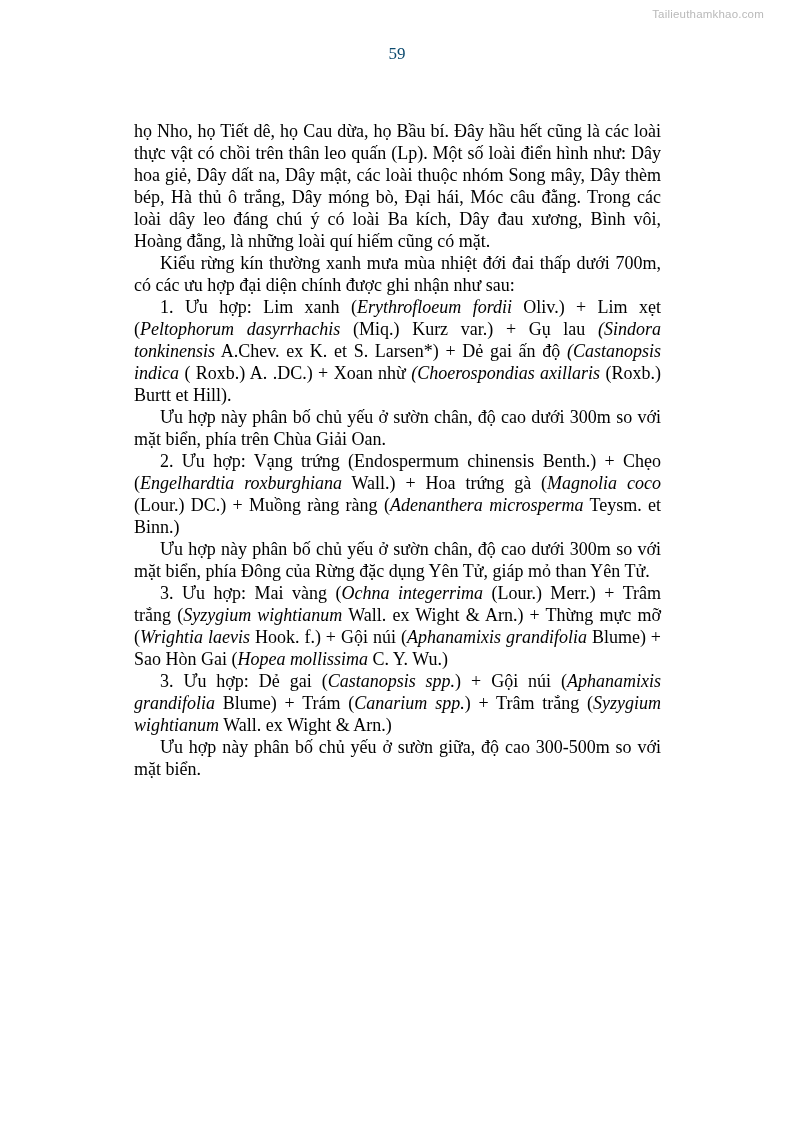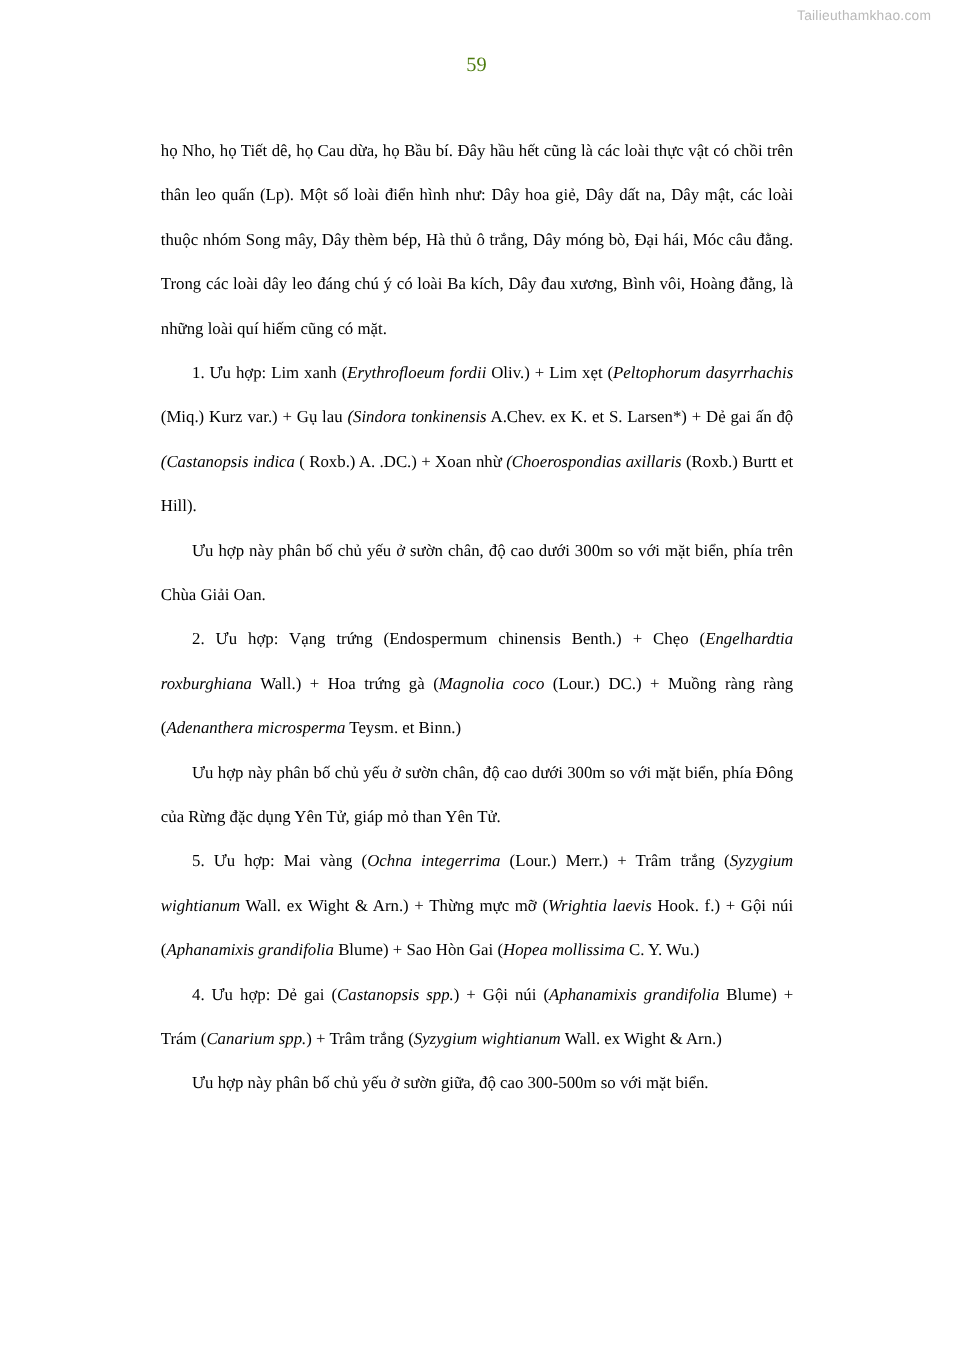--- a/index.html
+++ b/index.html
@@ -13,42 +13,42 @@
     height: 1123px;
     background: #ffffff;
     box-sizing: border-box;
     font-family: "Liberation Serif", serif;
     color: #000000;
     overflow: hidden;
   }
   .watermark {
     position: absolute;
     top: 8px;
-    right: 18px;
+    right: 30px;
     font-family: "Liberation Sans", sans-serif;
     font-size: 11.5px;
     color: #b9b9b9;
     letter-spacing: 0.2px;
   }
   .page-number {
     position: absolute;
     top: 44px;
     left: 0;
     width: 100%;
     text-align: center;
     font-size: 17px;
-    color: #4d7c0f;
+    color: #0c4a6e;
   }
   .body-text {
     position: absolute;
-    top: 108px;
+    top: 120px;
     left: 134px;
     width: 527px;
-    font-size: 14px;
-    line-height: 37px;
+    font-size: 18px;
+    line-height: 22px;
     text-align: justify;
     text-justify: inter-word;
   }
   .para {
     margin: 0;
   }
   .indent {
     text-indent: 26px;
   }
   i {
@@ -59,22 +59,23 @@
 <body>
 
 <div class="page">
 
   <div class="watermark">Tailieuthamkhao.com</div>
 
   <div class="page-number">59</div>
 
   <div class="body-text" id="body-text">
       <div class="para"><span>họ Nho, họ Tiết dê, họ Cau dừa, họ Bầu bí. Đây hầu hết cũng là các loài thực vật có chồi trên thân leo quấn (Lp). Một số loài điển hình như: Dây  hoa giẻ, Dây dất na, Dây mật, các loài thuộc nhóm Song mây, Dây thèm bép, Hà thủ ô trắng, Dây móng bò, Đại hái, Móc câu đằng. Trong các loài dây leo đáng chú ý có loài Ba kích, Dây đau xương, Bình vôi, Hoàng đằng, là những loài quí hiếm cũng có mặt.</span></div>
+      <div class="para indent"><span>Kiểu rừng kín thường xanh mưa mùa nhiệt đới đai thấp dưới 700m, có các ưu hợp đại diện chính được ghi nhận như sau:</span></div>
       <div class="para indent"><span>1. Ưu hợp: Lim xanh (</span><i>Erythrofloeum fordii</i><span> Oliv.) + Lim xẹt (</span><i>Peltophorum dasyrrhachis</i><span> (Miq.) Kurz var.) + Gụ lau </span><i>(Sindora tonkinensis</i><span> A.Chev. ex K. et S. Larsen*) + Dẻ gai ấn độ </span><i>(Castanopsis  indica</i><span> ( Roxb.) A. .DC.) + Xoan nhừ </span><i>(Choerospondias axillaris</i><span> (Roxb.) Burtt et Hill).</span></div>
       <div class="para indent"><span>Ưu hợp này phân bố chủ yếu ở sườn chân, độ cao dưới 300m so với mặt biển, phía trên Chùa Giải Oan.</span></div>
       <div class="para indent"><span>2. Ưu hợp: Vạng trứng (Endospermum chinensis Benth.) + Chẹo (</span><i>Engelhardtia roxburghiana</i><span> Wall.) + Hoa trứng gà (</span><i>Magnolia coco</i><span> (Lour.) DC.) + Muồng ràng ràng (</span><i>Adenanthera microsperma</i><span> Teysm. et Binn.)</span></div>
       <div class="para indent"><span>Ưu hợp này phân bố chủ yếu ở sườn chân, độ cao dưới 300m so với mặt biển, phía Đông của Rừng đặc dụng Yên Tử, giáp mỏ than Yên Tử.</span></div>
-      <div class="para indent"><span>5. Ưu hợp: Mai vàng (</span><i>Ochna integerrima</i><span> (Lour.) Merr.) + Trâm trắng (</span><i>Syzygium wightianum</i><span> Wall.  ex Wight &amp; Arn.) + Thừng mực mỡ (</span><i>Wrightia  laevis</i><span> Hook. f.) + Gội núi (</span><i>Aphanamixis grandifolia</i><span> Blume) + Sao Hòn Gai (</span><i>Hopea mollissima</i><span> C. Y. Wu.)</span></div>
-      <div class="para indent"><span>4. Ưu hợp: Dẻ gai (</span><i>Castanopsis spp.</i><span>) + Gội núi (</span><i>Aphanamixis  grandifolia</i><span> Blume) + Trám (</span><i>Canarium spp.</i><span>) + Trâm trắng (</span><i>Syzygium wightianum</i><span> Wall. ex Wight &amp; Arn.)</span></div>
+      <div class="para indent"><span>3. Ưu hợp: Mai vàng (</span><i>Ochna integerrima</i><span> (Lour.) Merr.) + Trâm trắng (</span><i>Syzygium wightianum</i><span> Wall.  ex Wight &amp; Arn.) + Thừng mực mỡ (</span><i>Wrightia  laevis</i><span> Hook. f.) + Gội núi (</span><i>Aphanamixis grandifolia</i><span> Blume) + Sao Hòn Gai (</span><i>Hopea mollissima</i><span> C. Y. Wu.)</span></div>
+      <div class="para indent"><span>3. Ưu hợp: Dẻ gai (</span><i>Castanopsis spp.</i><span>) + Gội núi (</span><i>Aphanamixis  grandifolia</i><span> Blume) + Trám (</span><i>Canarium spp.</i><span>) + Trâm trắng (</span><i>Syzygium wightianum</i><span> Wall. ex Wight &amp; Arn.)</span></div>
       <div class="para indent"><span>Ưu hợp này phân bố chủ yếu ở sườn giữa, độ cao 300-500m so với mặt biển.</span></div>
     </div>
 
 </div>
 
 </body></html>

